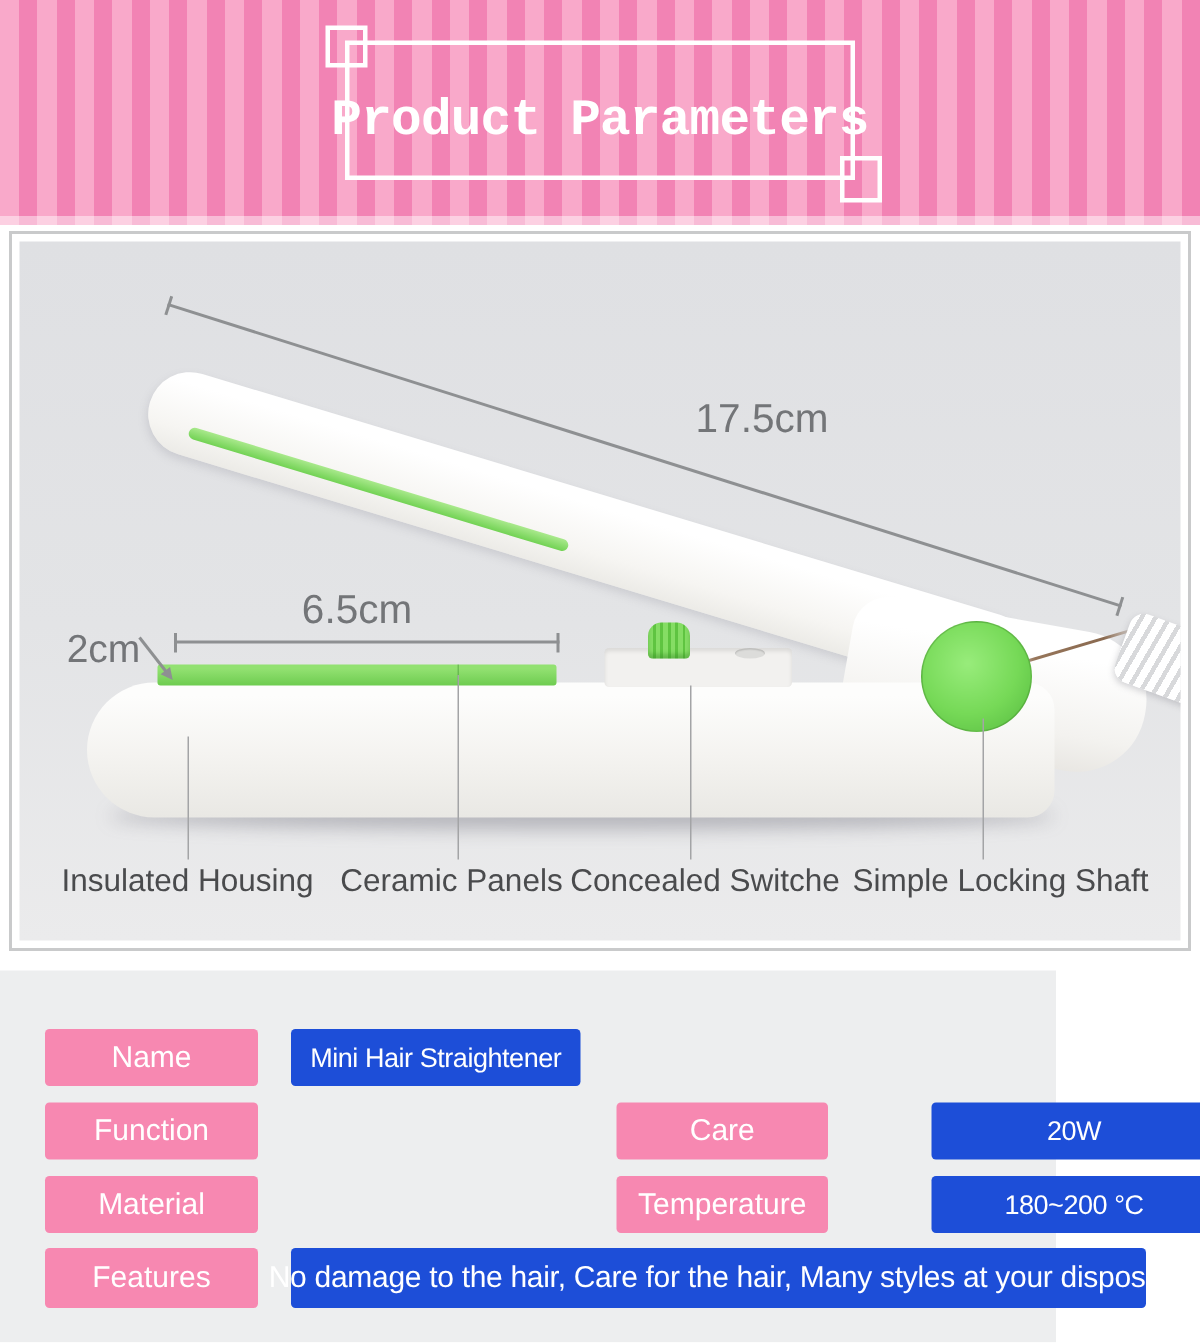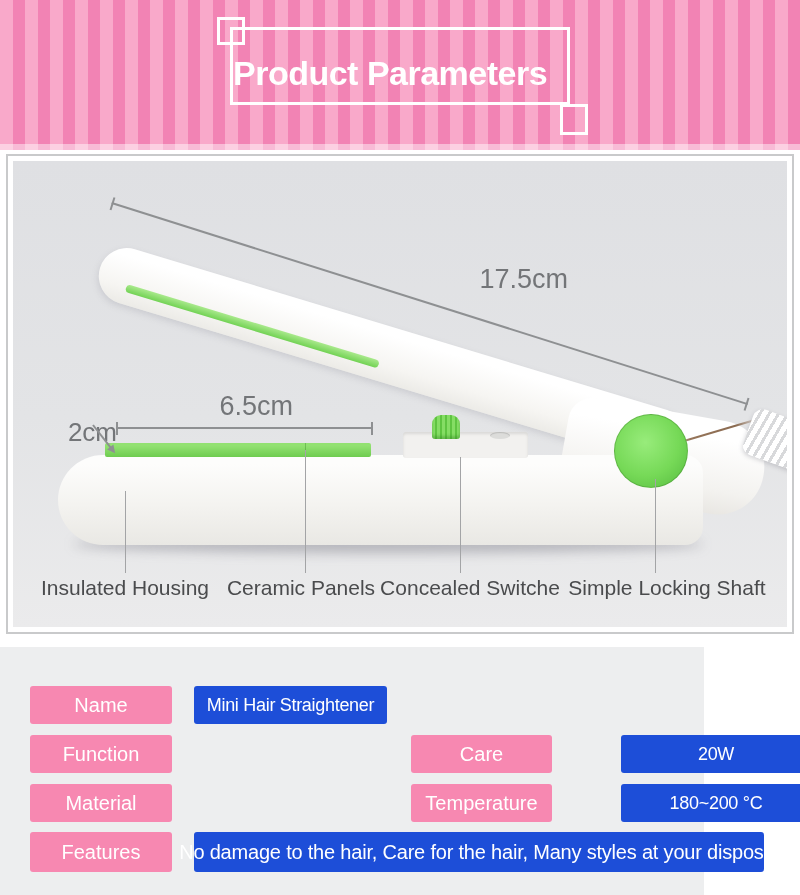--- a/index.html
+++ b/index.html
@@ -3,22 +3,22 @@
 <meta charset="utf-8">
 <style>
   html,body{margin:0;padding:0;}
   body{font-family:"Liberation Sans","DejaVu Sans",sans-serif;}
   .page{position:relative;width:800px;height:895px;background:#ffffff;overflow:hidden;}
 
   
   .banner{position:absolute;left:0;top:0;width:800px;height:150px;
     background:repeating-linear-gradient(90deg,#f9a9ca 0 13px,#f283b4 13px 25px);}
   .banner-fade{position:absolute;left:0;bottom:0;width:100%;height:6px;background:rgba(255,255,255,.45);}
-  .title-frame{position:absolute;left:230px;top:27px;width:340px;height:78px;
-    border:3px solid #ffffff;box-sizing:border-box;display:flex;align-items:center;justify-content:flex-start;}
+  .title-frame{position:absolute;left:230px;top:27px;width:340px;height:93px;
+    border:3px solid #ffffff;box-sizing:border-box;display:flex;align-items:center;justify-content:center;font-family:Liberation Mono, monospace;}
   .title-frame h1{margin:0;padding-top:14px;color:#ffffff;font-size:34px;font-weight:bold;letter-spacing:-.5px;white-space:nowrap;}
   .deco{position:absolute;border:3px solid #ffffff;box-sizing:border-box;background:transparent;}
   .sq-tl{left:217px;top:17px;width:28px;height:28px;}
   .sq-br{left:560px;top:104px;width:28px;height:31px;}
 
   
   .frame{position:absolute;left:6px;top:154px;width:788px;height:480px;border:2px solid #c9cacb;
     background:#ffffff;box-sizing:border-box;padding:5px;}
   .photo{position:relative;width:100%;height:100%;overflow:hidden;
     background:linear-gradient(to bottom,#dfe0e3 0%,#e3e4e6 55%,#ebebec 100%);}
@@ -59,24 +59,24 @@
     background:repeating-linear-gradient(100deg,#ffffff 0 5px,#d8d9db 5px 8px);
     transform:rotate(20deg);box-shadow:0 2px 4px rgba(120,120,130,.3);}
 
   
   .dim-line{position:absolute;height:2px;background:#8e9092;}
   .dim-line .tick{position:absolute;width:2px;height:13px;top:-5px;background:#8e9092;}
   .dim-line .tick.t0{left:0;}
   .dim-line .tick.t1{right:0;}
   .dim-175{left:99px;top:41px;width:667px;transform:rotate(17.55deg);transform-origin:0 0;}
   .dim-65{left:103px;top:266px;width:257px;}
-  .dim-text{position:absolute;color:#737578;font-size:27px;text-align:right;white-space:nowrap;}
+  .dim-text{position:absolute;color:#737578;font-size:27px;text-align:center;white-space:nowrap;}
   .t-175{left:435px;top:103px;width:120px;}
   .t-65{left:170px;top:230px;width:110px;}
-  .t-2{left:28px;top:256px;width:56px;font-size:26px;margin-left:20px;}
+  .t-2{left:28px;top:256px;width:56px;font-size:26px;}
   .arrow-2{position:absolute;left:80px;top:263px;width:30px;height:2px;background:#8e9092;
     transform:rotate(52deg);transform-origin:left center;}
   .arrow-2:after{content:"";position:absolute;right:-6px;top:-3px;border-left:8px solid #8e9092;
     border-top:4px solid transparent;border-bottom:4px solid transparent;}
 
   
   .leader{position:absolute;width:1px;background:#a3a4a6;}
   .ld-1{left:112px;top:330px;height:82px;}
   .ld-2{left:292px;top:289px;height:123px;}
   .ld-3{left:447px;top:296px;height:116px;}

